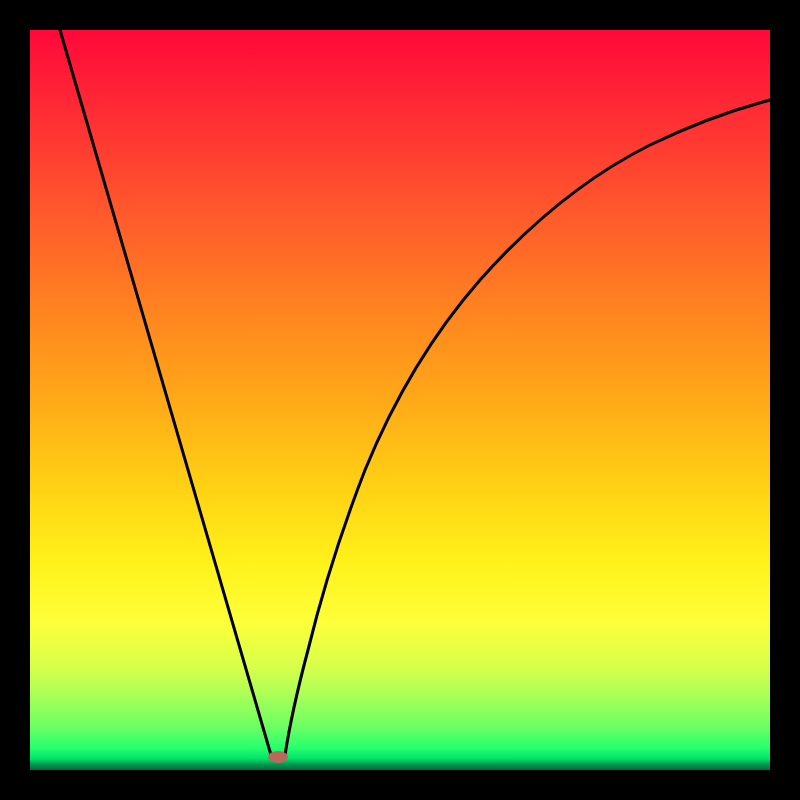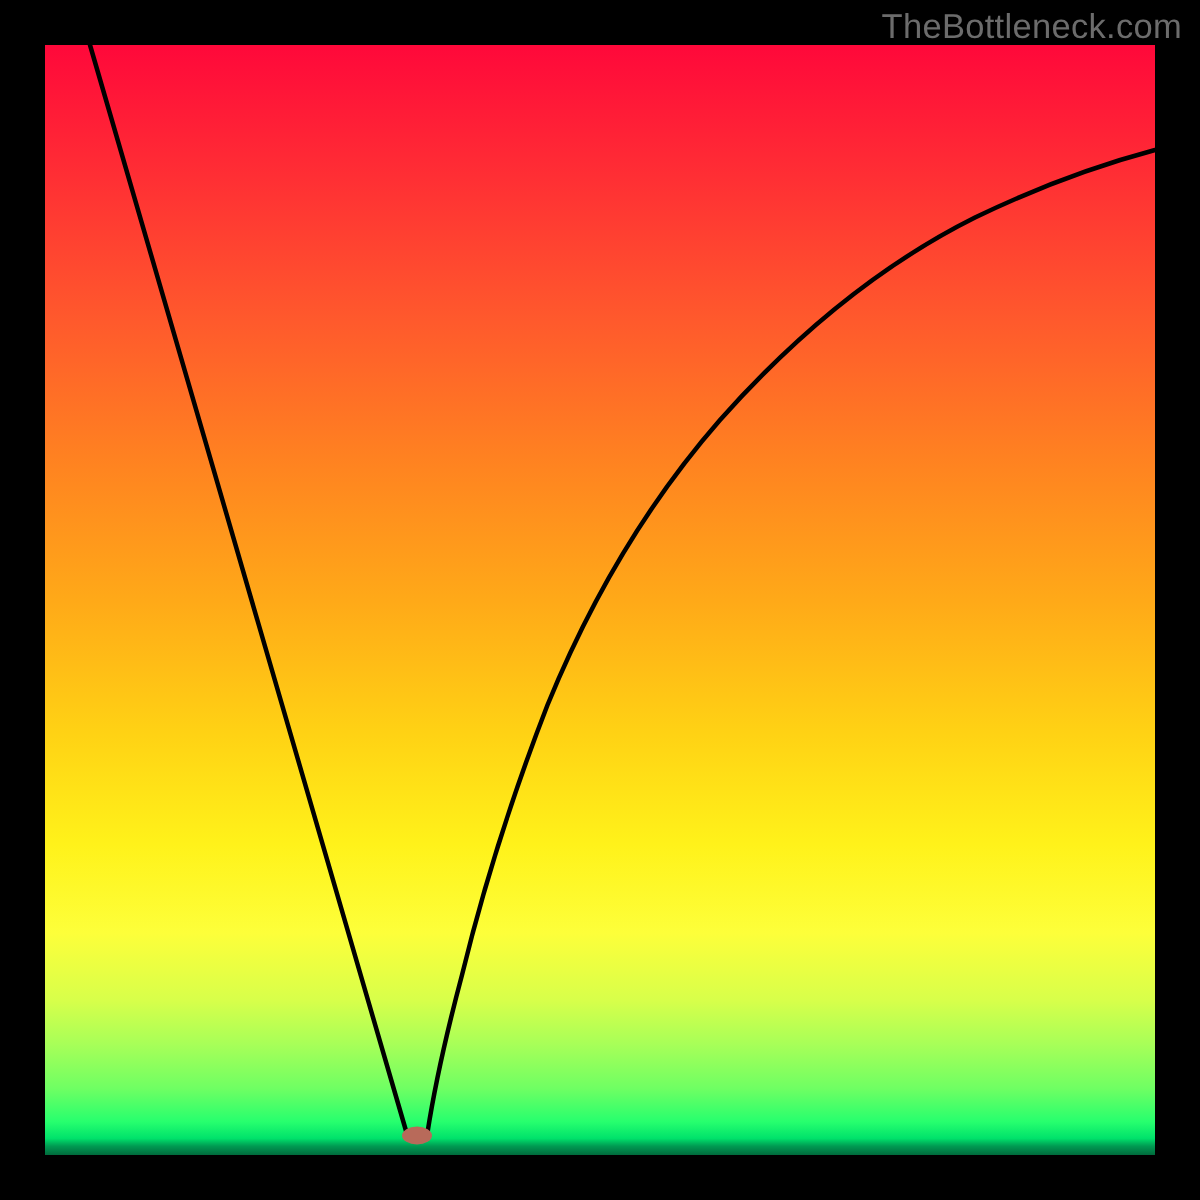--- a/index.html
+++ b/index.html
@@ -91,15 +91,14 @@
                Q 300 530 335 440
                Q 380 330 450 250
                Q 530 160 620 115
                Q 680 86 740 70"></path>
 
       <ellipse class="minimum-marker" cx="248" cy="727" rx="10" ry="6"></ellipse>
     </svg>
 
   </div>
 
-  <div class="watermark">TheBottleneck.com</div>
 
 </div>
 
 </body></html>

